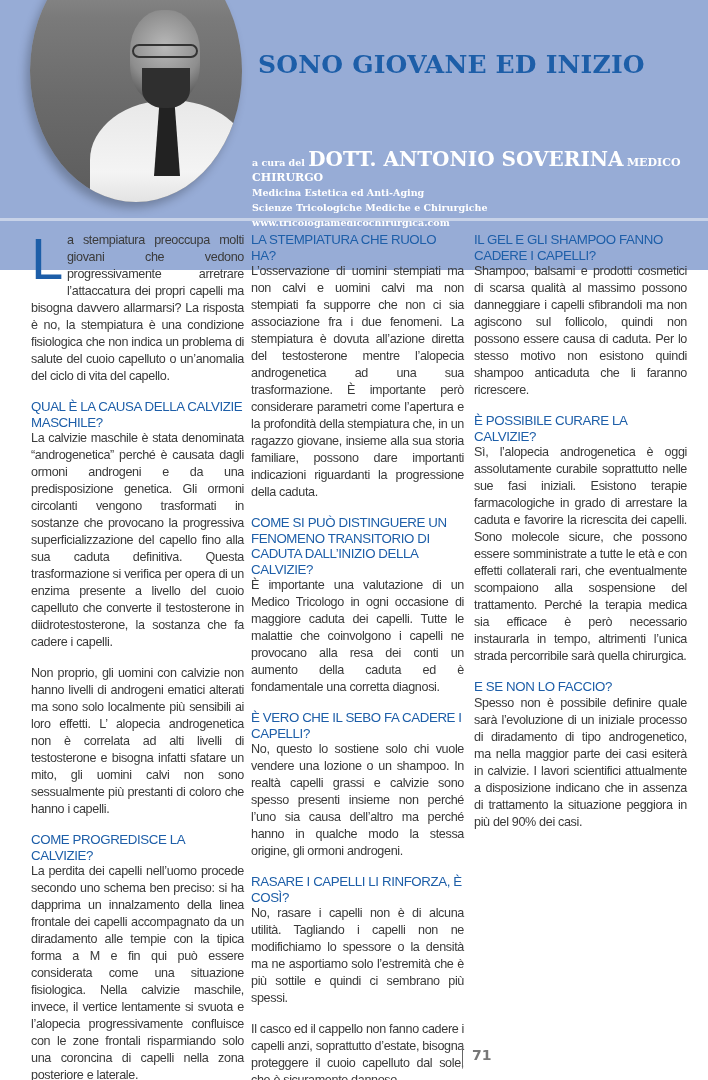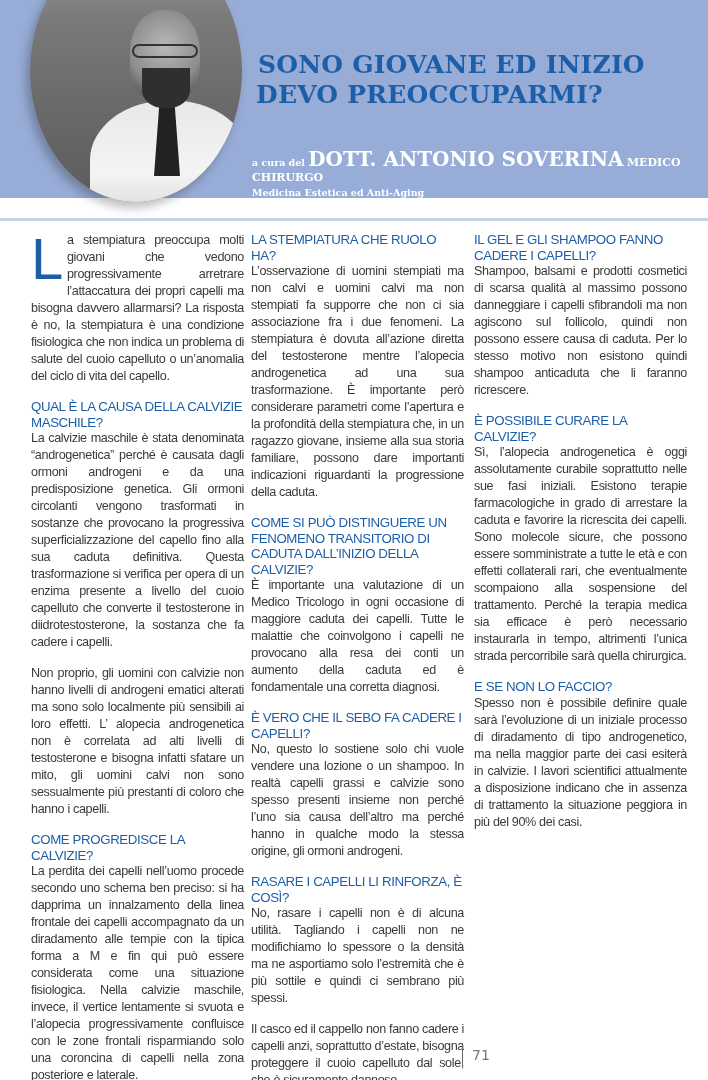--- a/index.html
+++ b/index.html
@@ -2,21 +2,21 @@
 <html><head>
 <meta charset="utf-8">
 <style>
   html, body { margin: 0; padding: 0; }
   body {
     width: 708px; height: 1080px; overflow: hidden;
     background: #ffffff; position: relative;
     font-family: "Liberation Sans", sans-serif;
   }
   .header {
-    position: absolute; left: 0; top: 0; width: 708px; height: 198px;
+    position: absolute; left: 0; top: 0; width: 708px; height: 270px;
     background: #97acd6;
   }
   .header-sep {
     position: absolute; left: 0; top: 218px; width: 708px; height: 3px;
     background: #c7d2e8;
   }
   .photo-mask {
     position: absolute; left: 30px; top: -60px; width: 212px; height: 262px;
     border-radius: 50%;
     overflow: hidden;
@@ -74,39 +74,38 @@
     text-align: left;
   }
   .col p { margin: 0 0 14px 0; }
   .dropcap {
     float: left; color: #1d5ea8; font-size: 58px; line-height: 50px;
     font-weight: normal; margin: 2px 4px 0 0; font-family: "Liberation Sans", sans-serif;
   }
   .page-number {
     position: absolute; left: 462px; top: 1043px; height: 24px;
     border-left: 1.5px solid #666; padding-left: 9px;
-    color: #777; font-family: "DejaVu Sans", sans-serif; font-weight: normal;
+    color: #777; font-family: "DejaVu Sans", sans-serif; font-weight: bold;
     font-size: 14px; line-height: 24px;
   }
 </style>
 </head>
 <body>
 
 <div class="header">
   <div class="photo-mask">
     <div class="shape-coat"></div>
     <div class="shape-tie"></div>
     <div class="shape-head"></div>
     <div class="shape-beard"></div>
     <div class="shape-glasses"></div>
   </div>
 
   <div class="title">
     <div>SONO GIOVANE ED INIZIO</div>
-    <div style="margin-left:-2px">DEVO PREOCCUPARMI?</div>
   </div>
 
   <div class="byline">
     <div>
       <span>a cura del</span>
       <span class="name">DOTT. ANTONIO SOVERINA</span>
       <span class="role">MEDICO CHIRURGO</span>
     </div>
     <div>Medicina Estetica ed Anti-Aging</div>
     <div>Scienze Tricologiche Mediche e Chirurgiche</div>

